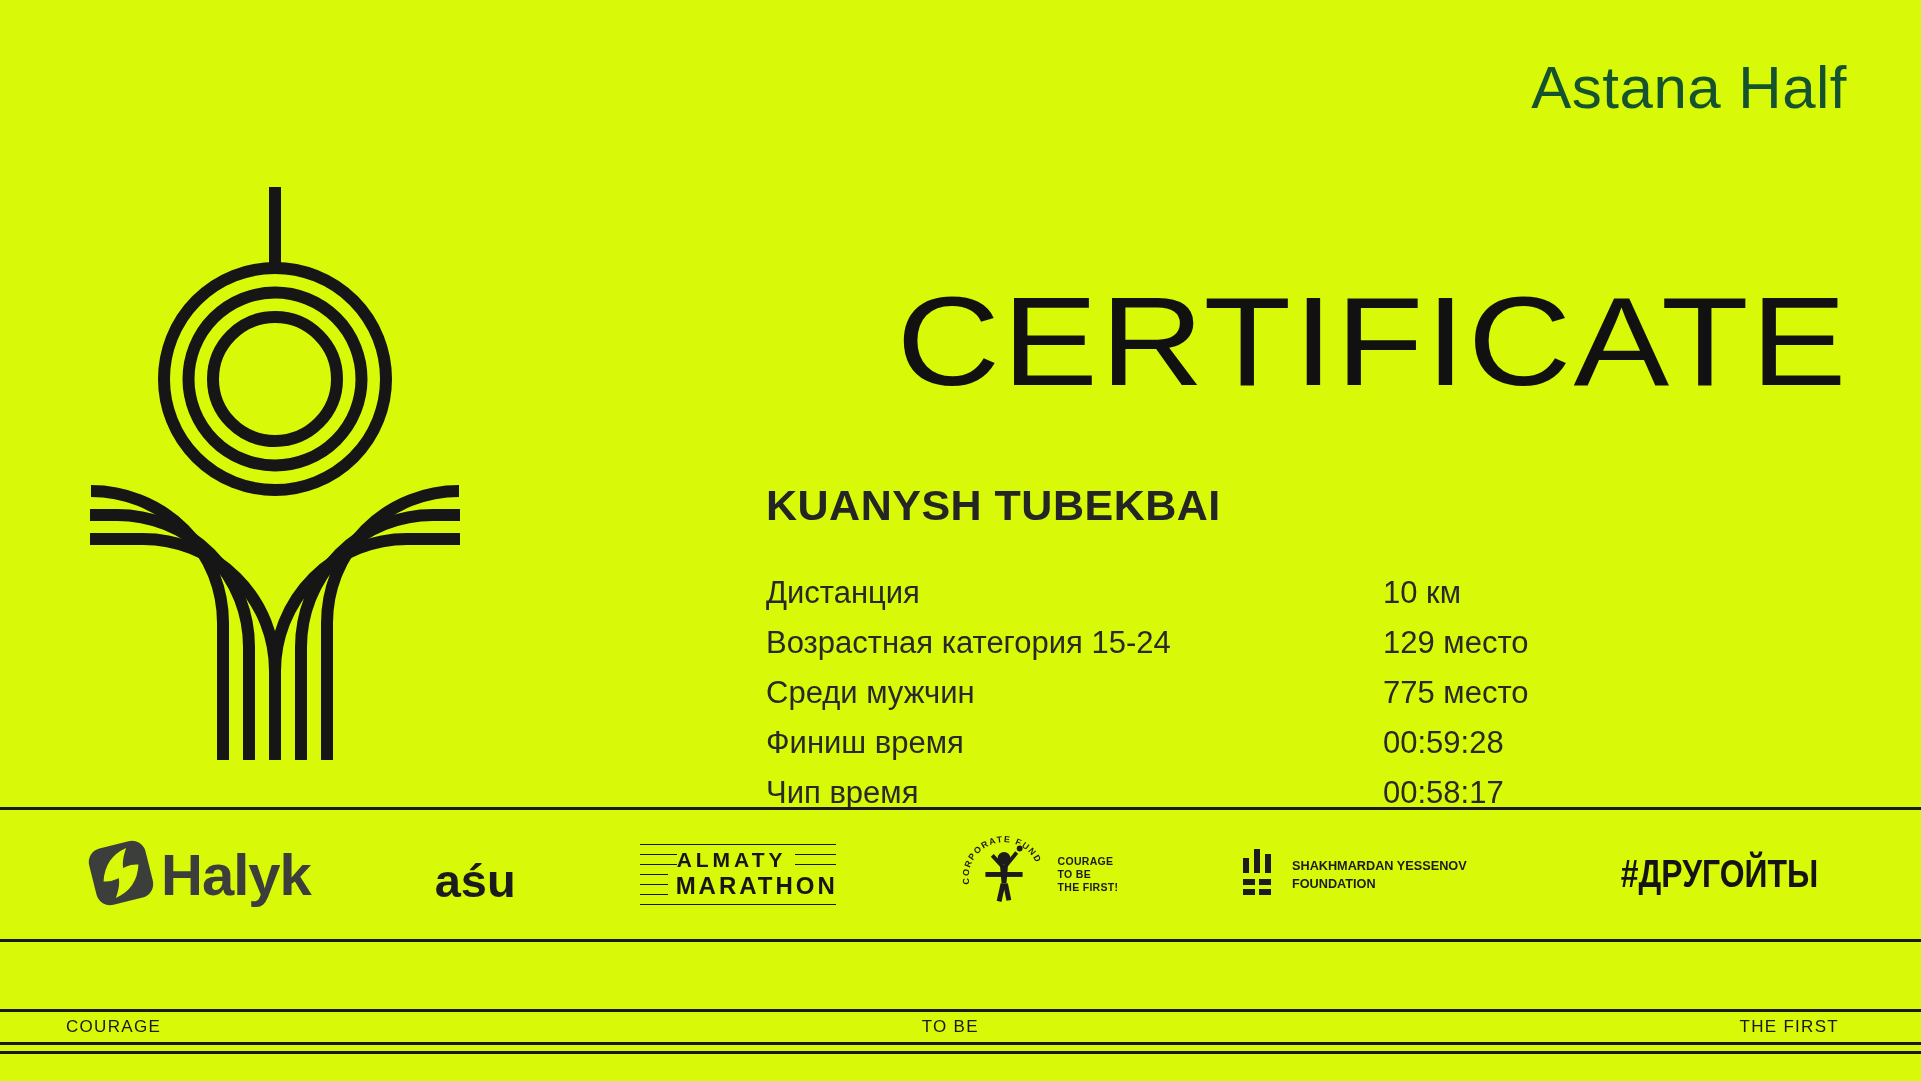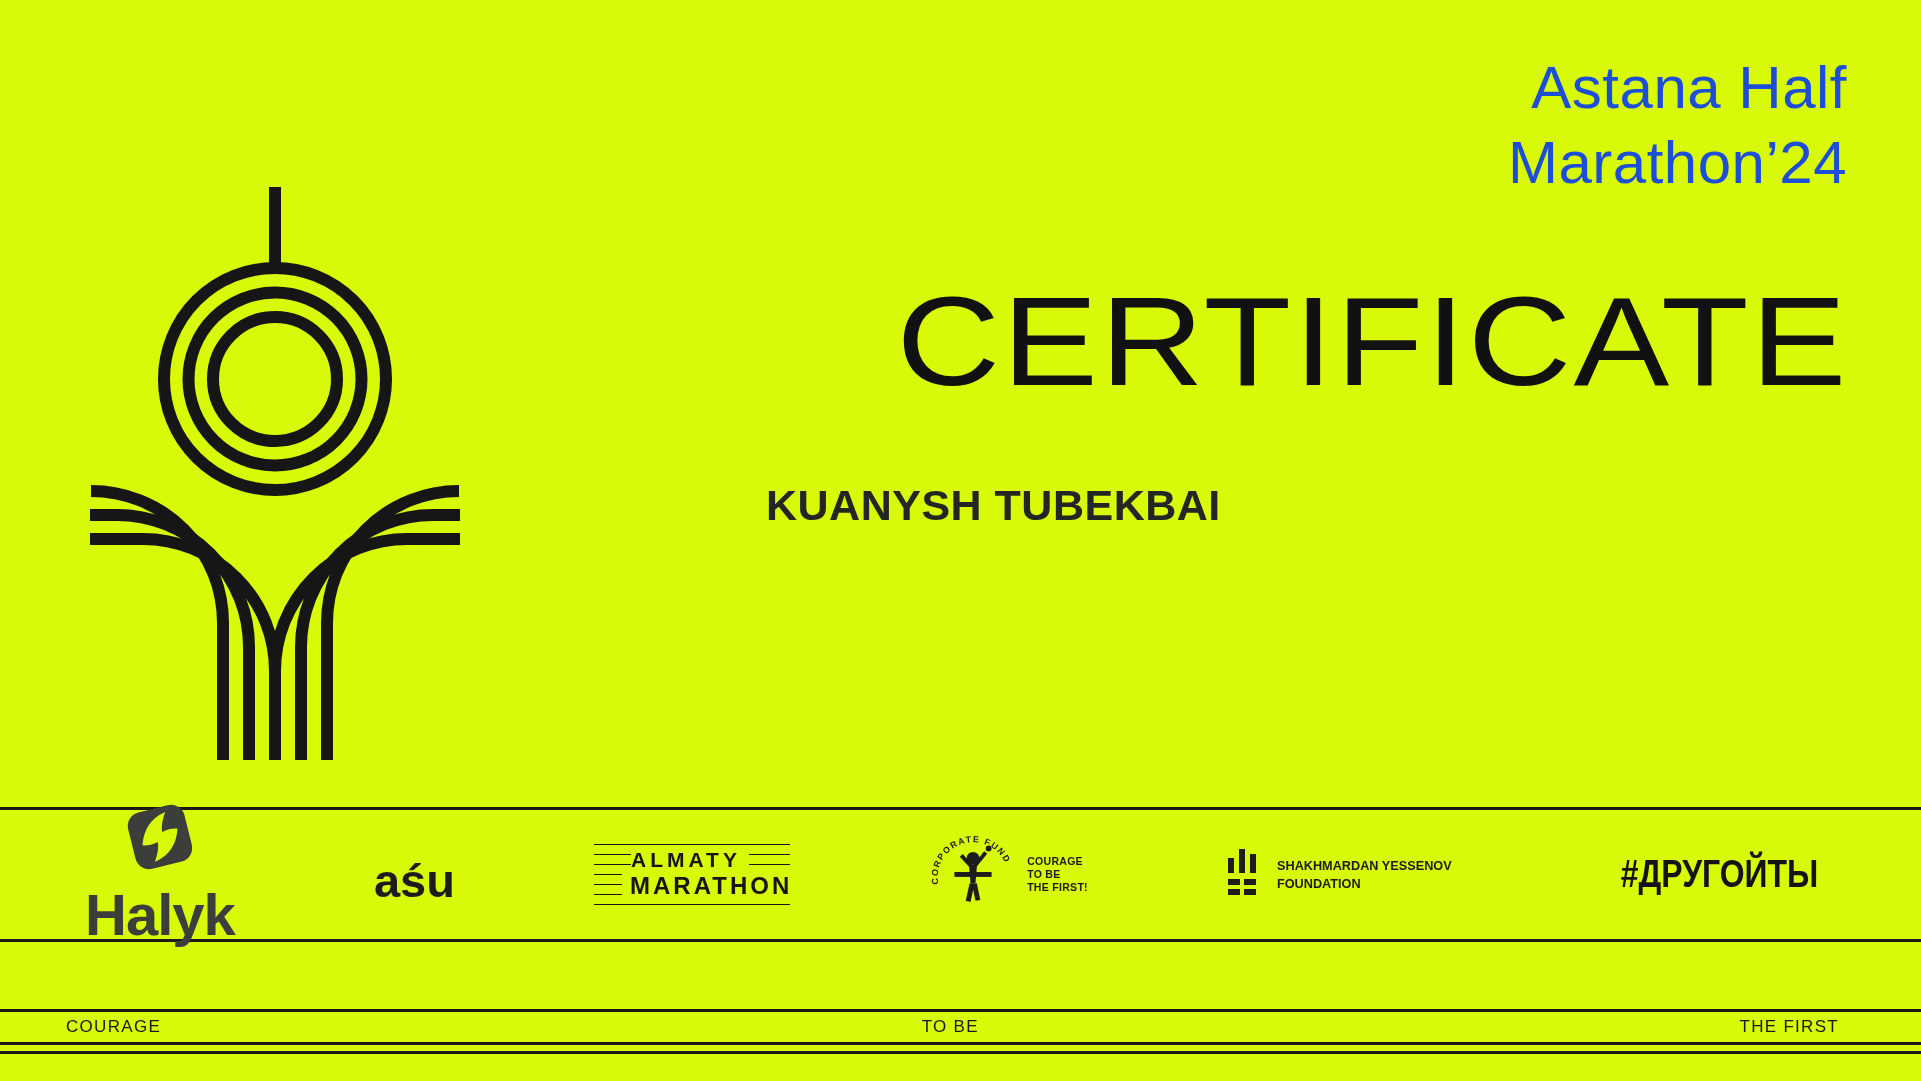--- a/index.html
+++ b/index.html
@@ -10,21 +10,21 @@
   }
   *{margin:0;padding:0;box-sizing:border-box;}
   html,body{width:1921px;height:1081px;overflow:hidden;}
   body{background:var(--bg);font-family:"Liberation Sans", sans-serif;color:var(--ink);}
   .page{position:relative;width:1921px;height:1081px;background:var(--bg);}
 
   
   .event-title{
     position:absolute;top:50px;right:74px;
     text-align:right;font-size:60px;line-height:75px;
-    font-weight:500;letter-spacing:.5px;color:#1d4ed8;white-space:nowrap;
+    font-weight:500;letter-spacing:.5px;color:#14532d;white-space:nowrap;
   }
   .cert-heading{
     position:absolute;top:268px;right:72px;
     font-size:127px;font-weight:500;letter-spacing:2px;color:#111;
     transform:scaleX(1.13);transform-origin:right center;white-space:nowrap;
   }
 
   
   .baiterek{position:absolute;left:85px;top:153px;}
 
@@ -49,21 +49,21 @@
   .hl-5{top:1051px;}
 
   
   .sponsors{
     position:absolute;left:0;top:810px;width:1921px;height:129px;
     display:flex;align-items:center;justify-content:space-between;
     padding:0 84px 0 85px;
   }
   .sp{display:flex;align-items:center;}
 
-  .halyk{gap:4px;flex-direction:column;}
+  .halyk{gap:4px;}
   .halyk-word{font-size:58px;font-weight:700;color:var(--gray);letter-spacing:-1px;}
 
   .asu-word{font-size:47px;font-weight:700;color:#1c1c1c;letter-spacing:0;margin-top:12px;}
 
   .almaty{position:relative;width:196px;height:62px;
     background:repeating-linear-gradient(to bottom,var(--ink) 0 1.5px,transparent 1.5px 10px);}
   .almaty .l1{position:absolute;top:2px;left:0;font-size:21px;font-weight:700;letter-spacing:4px;
     background:var(--bg);padding:2px 8px 2px 0;white-space:nowrap;margin-left:37px;}
   .almaty .l2{position:absolute;top:26px;left:28px;font-size:24px;font-weight:700;letter-spacing:3px;
     background:var(--bg);padding:2px 0 3px 8px;white-space:nowrap;}
@@ -91,21 +91,20 @@
     font-size:17px;font-weight:500;letter-spacing:1.3px;color:#1a1a1a;
   }
 </style>
 </head>
 <body>
 
 <div class="page">
 
   <div class="event-title">
     <div>Astana Half</div>
-    <div>Marathon’24</div>
   </div>
 
   <div class="cert-heading">CERTIFICATE</div>
 
   <div class="baiterek">
     <svg width="380" height="614" viewBox="0 0 380 614" fill="none" stroke="#161616" stroke-width="12">
       <line x1="190" y1="34" x2="190" y2="112"></line>
       <circle cx="190" cy="226" r="111"></circle>
       <circle cx="190" cy="226" r="86.5"></circle>
       <circle cx="190" cy="226" r="62"></circle>
@@ -113,20 +112,32 @@
       <path d="M 5 362 H 32 A 132 132 0 0 1 164 494 L 164 607"></path>
       <path d="M 5 386 H 58 A 132 132 0 0 1 190 518 L 190 607"></path>
       <path d="M 374 338 A 132 132 0 0 0 242 470 L 242 607"></path>
       <path d="M 375 362 H 348 A 132 132 0 0 0 216 494 L 216 607"></path>
       <path d="M 375 386 H 322 A 132 132 0 0 0 190 518 L 190 607"></path>
     </svg>
   </div>
 
   <div class="participant-name">KUANYSH TUBEKBAI</div>
 
+  <div class="results">
+    <div class="cell">Дистанция</div>
+    <div class="cell">10 км</div>
+    <div class="cell">Возрастная категория 15-24</div>
+    <div class="cell">129 место</div>
+    <div class="cell">Среди мужчин</div>
+    <div class="cell">775 место</div>
+    <div class="cell">Финиш время</div>
+    <div class="cell">00:59:28</div>
+    <div class="cell">Чип время</div>
+    <div class="cell">00:58:17</div>
+  </div>
 
   <div class="hline hl-1"></div>
   <div class="hline hl-2"></div>
   <div class="hline hl-3"></div>
   <div class="hline hl-4"></div>
   <div class="hline hl-5"></div>
 
   <div class="sponsors">
 
     <div class="sp halyk">

